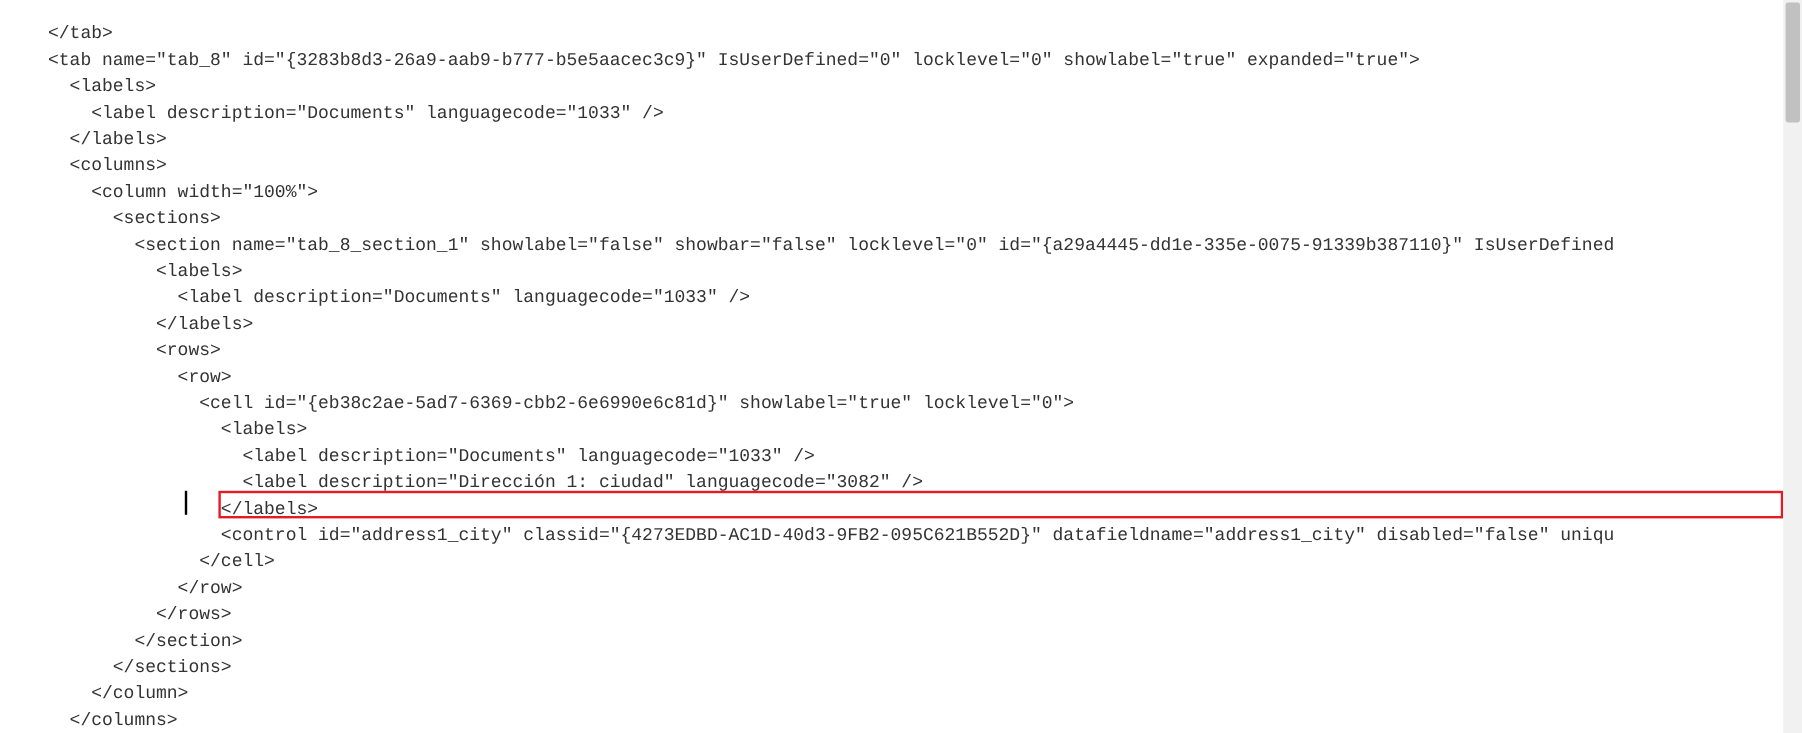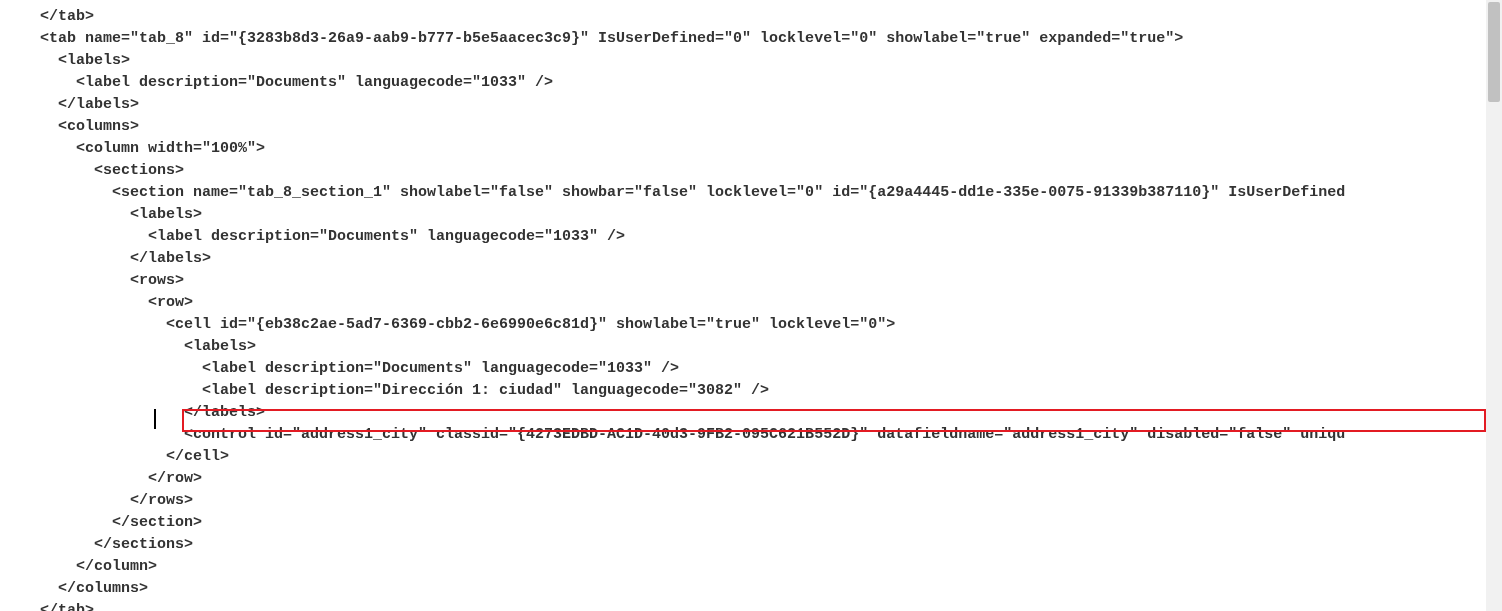--- a/index.html
+++ b/index.html
@@ -11,22 +11,21 @@
     line-height: 22px;
     color: #333333;
     overflow-x: hidden;
   }
   .viewport {
     width: 1502px;
     height: 611px;
     position: relative;
     overflow: hidden;
     box-sizing: border-box;
-    padding-top: 6px;
-    font-weight: bold;
+    padding-top: 18px;
   }
   .scrollbar-track {
     position: absolute;
     top: 0;
     right: 0;
     width: 16px;
     height: 100%;
     background: #f1f1f1;
   }
   .scrollbar-thumb {

